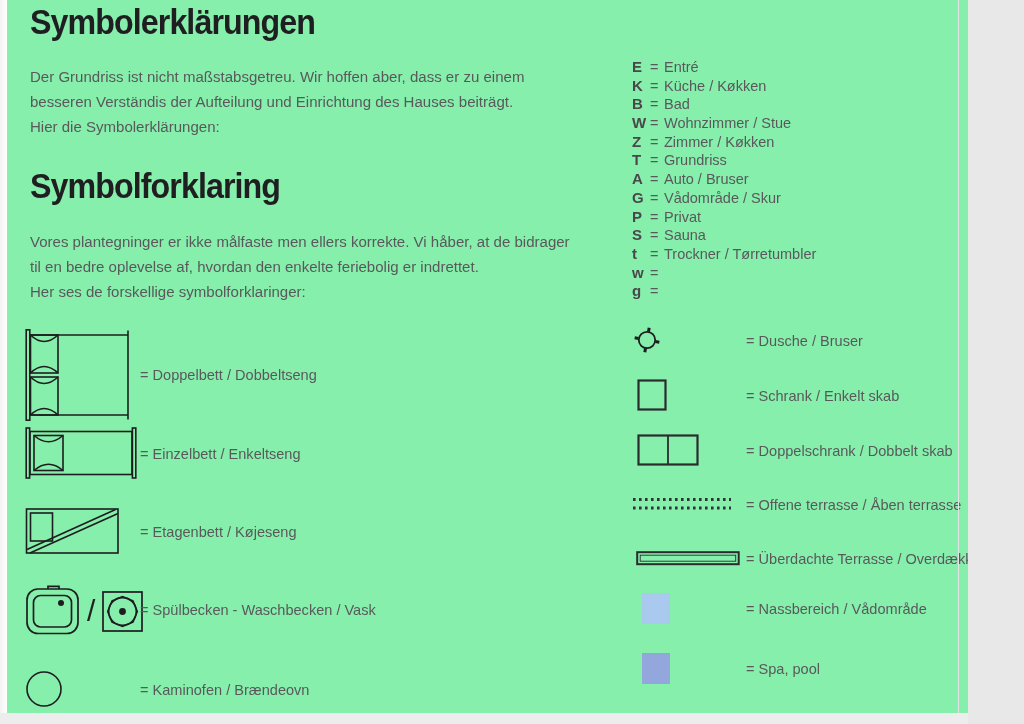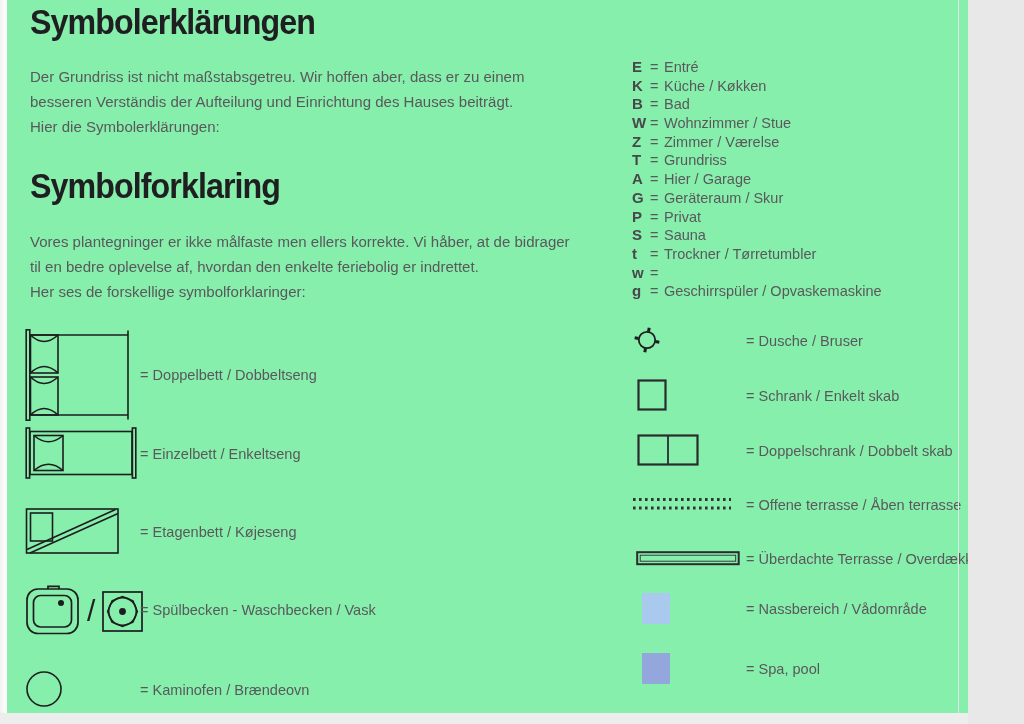--- a/index.html
+++ b/index.html
@@ -73,36 +73,36 @@
         <span class="abbr-meaning">Bad</span>
       </div>
     <div class="abbr-row">
         <span class="abbr-letter">W</span>
         <span class="abbr-eq">=</span>
         <span class="abbr-meaning">Wohnzimmer / Stue</span>
       </div>
     <div class="abbr-row">
         <span class="abbr-letter">Z</span>
         <span class="abbr-eq">=</span>
-        <span class="abbr-meaning">Zimmer / Værelse</span>
+        <span class="abbr-meaning">Zimmer / Køkken</span>
       </div>
     <div class="abbr-row">
         <span class="abbr-letter">T</span>
         <span class="abbr-eq">=</span>
         <span class="abbr-meaning">Grundriss</span>
       </div>
     <div class="abbr-row">
         <span class="abbr-letter">A</span>
         <span class="abbr-eq">=</span>
-        <span class="abbr-meaning">Hier / Garage</span>
+        <span class="abbr-meaning">Auto / Bruser</span>
       </div>
     <div class="abbr-row">
         <span class="abbr-letter">G</span>
         <span class="abbr-eq">=</span>
-        <span class="abbr-meaning">Geräteraum / Skur</span>
+        <span class="abbr-meaning">Vådområde / Skur</span>
       </div>
     <div class="abbr-row">
         <span class="abbr-letter">P</span>
         <span class="abbr-eq">=</span>
         <span class="abbr-meaning">Privat</span>
       </div>
     <div class="abbr-row">
         <span class="abbr-letter">S</span>
         <span class="abbr-eq">=</span>
         <span class="abbr-meaning">Sauna</span>
@@ -112,21 +112,20 @@
         <span class="abbr-eq">=</span>
         <span class="abbr-meaning">Trockner / Tørretumbler</span>
       </div>
     <div class="abbr-row">
         <span class="abbr-letter">w</span>
         <span class="abbr-eq">=</span>
       </div>
     <div class="abbr-row">
         <span class="abbr-letter">g</span>
         <span class="abbr-eq">=</span>
-        <span class="abbr-meaning">Geschirrspüler / Opvaskemaskine</span>
       </div>
   </div>
 
   <div class="sym" style="left:25px; top:329px;">
     <svg width="106" height="92" viewBox="0 0 106 92" fill="none" stroke="#1d1d1f" stroke-width="1.6">
       <rect x="1.2" y="0.8" width="3.6" height="90.4"></rect>
       <line x1="5" y1="6" x2="103" y2="6"></line>
       <line x1="5" y1="86" x2="103" y2="86"></line>
       <line x1="103" y1="1.5" x2="103" y2="90.5"></line>
       <rect x="5.5" y="6" width="27.5" height="38"></rect>

